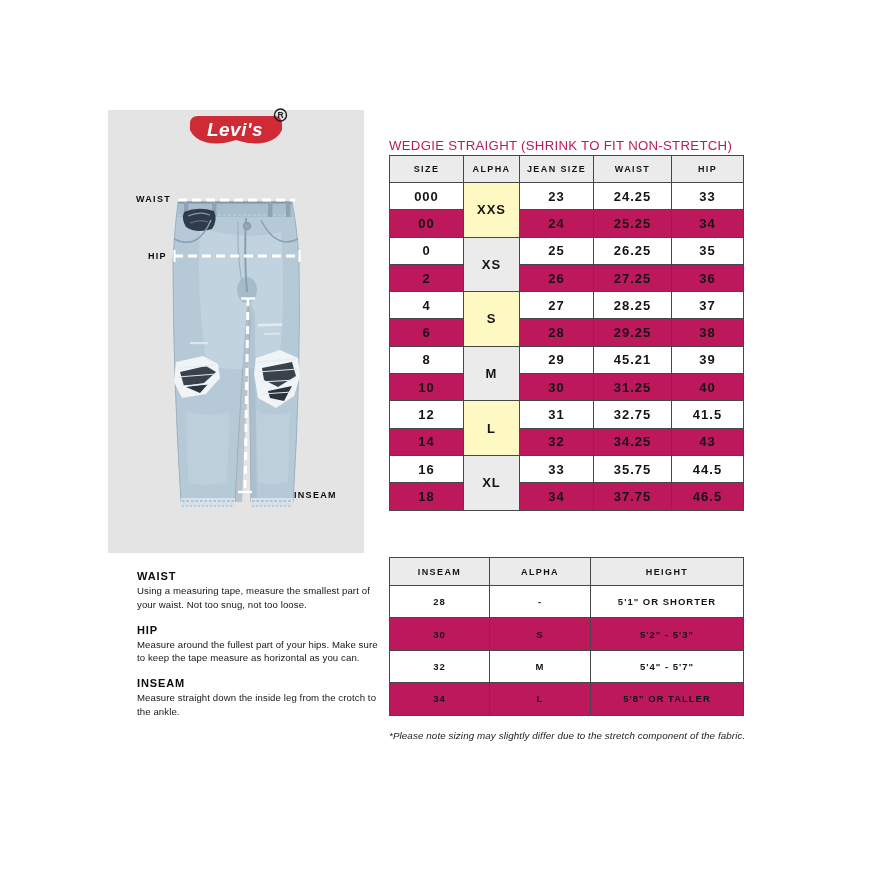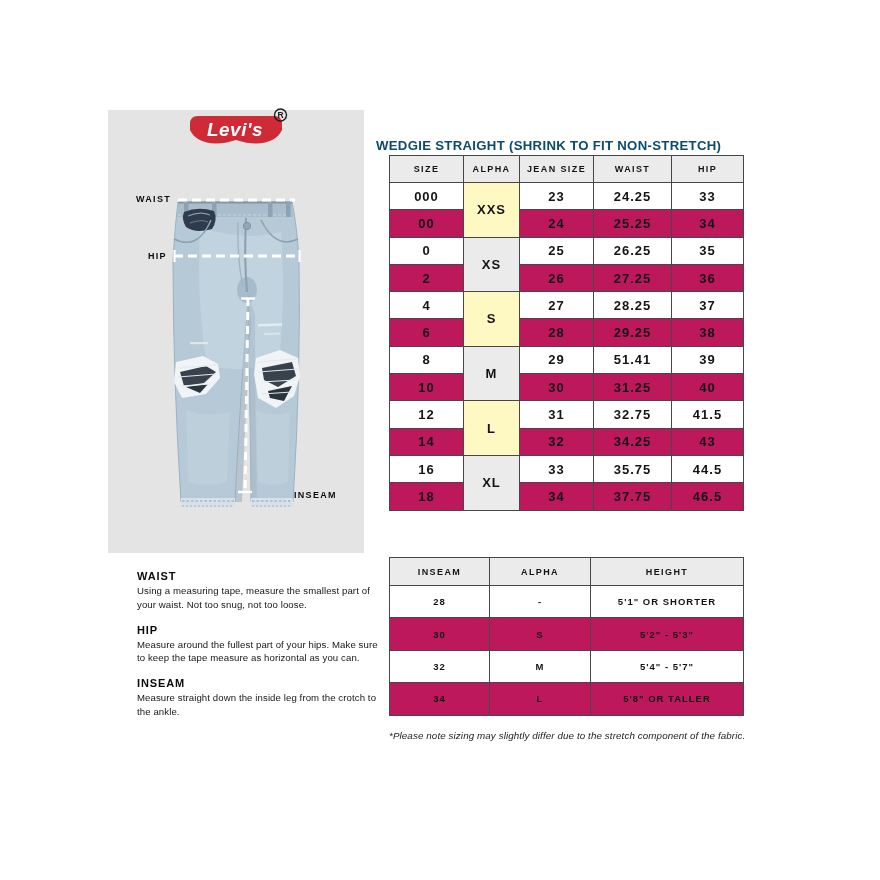--- a/index.html
+++ b/index.html
@@ -13,21 +13,21 @@
   
   .panel{position:absolute;left:108px;top:110px;width:256px;height:443px;background:#e4e4e5;overflow:visible}
   .logo{position:absolute;left:76px;top:-3px;width:104px;height:46px}
   .jeans{position:absolute;left:0;top:0;width:256px;height:443px}
   .m-label{position:absolute;font-size:9px;font-weight:800;letter-spacing:1.3px;color:#0c0c0c;white-space:nowrap}
   .m-waist{left:28px;top:84px}
   .m-hip{left:40px;top:141px}
   .m-inseam{left:186px;top:380px}
 
   
-  .main-title{position:absolute;left:376px;top:129px;font-size:13.2px;font-weight:700;letter-spacing:.3px;color:#0c4a6e;white-space:nowrap}
+  .main-title{position:absolute;left:389px;top:129px;font-size:13.2px;font-weight:400;letter-spacing:.3px;color:#be185d;white-space:nowrap}
   .sub-title{position:absolute;left:389px;top:560px;font-size:18px;font-weight:800;letter-spacing:.6px;color:#4c1d95;white-space:nowrap}
 
   
   table{border-collapse:collapse;table-layout:fixed;position:absolute;background:#fff}
   th,td{border:1px solid #474747;text-align:center;vertical-align:middle;padding:0;font-weight:700;color:#141414;overflow:hidden;white-space:nowrap}
   .size-table{left:389px;top:155px;width:354px}
   .size-table th{height:26px;font-size:9px;letter-spacing:1.4px;background:#ebebeb}
   .size-table td{height:26.3px;font-size:13px;letter-spacing:1px}
   .inseam-table{left:389px;top:557px;width:354px}
   .inseam-table th{height:27px;font-size:9px;letter-spacing:1.4px;background:#ebebeb}
@@ -193,21 +193,21 @@
         <tr class="alt">
           <td>6</td>
           <td>28</td>
           <td>29.25</td>
           <td>38</td>
         </tr>
         <tr>
           <td>8</td>
           <td rowspan="2" class="ag">M</td>
           <td>29</td>
-          <td>51.41</td>
+          <td>45.21</td>
           <td>39</td>
         </tr>
         <tr class="alt">
           <td>10</td>
           <td>30</td>
           <td>31.25</td>
           <td>40</td>
         </tr>
         <tr>
           <td>12</td>

